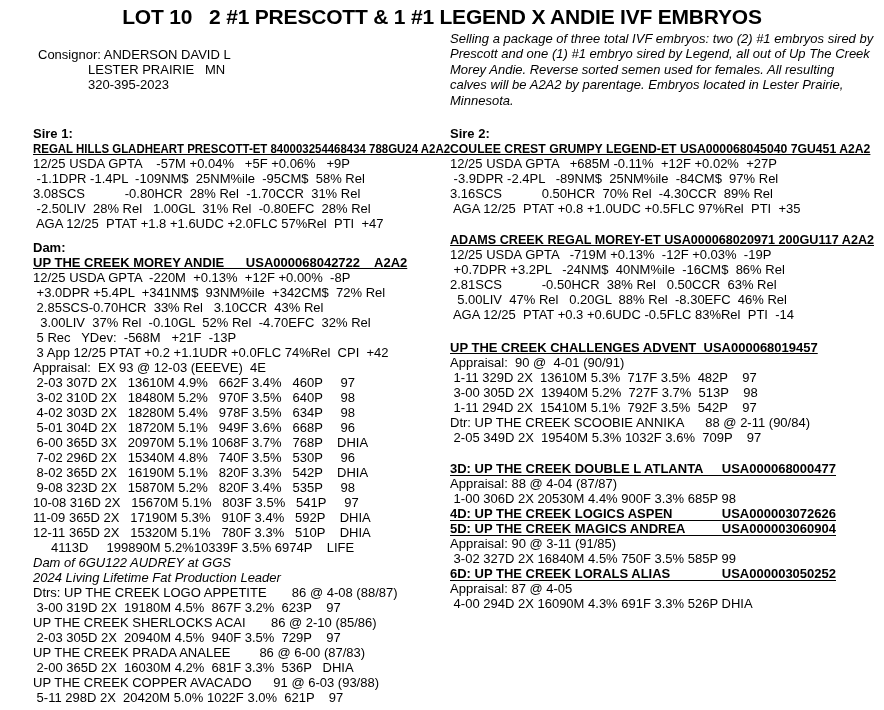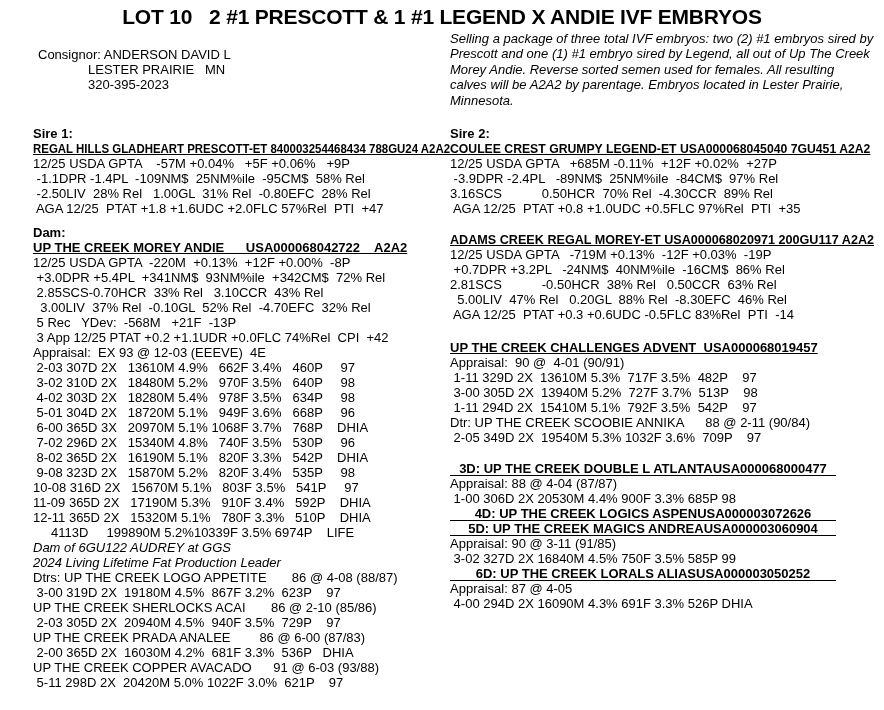--- a/index.html
+++ b/index.html
@@ -16,21 +16,21 @@
   .col.right{left:450px;width:410px;}
   .line{white-space:pre;height:15px;}
   .italic{font-style:italic;}
   .sec-label{font-weight:bold;white-space:pre;height:15px;}
   .name{font-weight:bold;text-decoration:underline;display:inline-block;
         white-space:pre;transform-origin:0 60%;}
   .sx88{transform:scaleX(.88);}
   .sx94{transform:scaleX(.94);}
   .sx97{transform:scaleX(.97);}
   .sp9{height:9px;} .sp16{height:16px;} .sp18{height:18px;}
-  .anc-header{display:flex;justify-content:center;align-items:flex-end;
+  .anc-header{display:flex;justify-content:space-between;align-items:flex-end;
               font-weight:bold;border-bottom:1.5px solid #000;width:386px;
               white-space:pre;height:15px;box-sizing:border-box;line-height:13.5px;}
 </style>
 </head>
 <body>
 
 <div class="page">
 
   <div class="title">LOT 10   2 #1 PRESCOTT &amp; 1 #1 LEGEND X ANDIE IVF EMBRYOS</div>
 
@@ -41,20 +41,21 @@
   </div>
 
   <div class="description italic">Selling a package of three total IVF embryos: two (2) #1 embryos sired by Prescott and one (1) #1 embryo sired by Legend, all out of Up The Creek Morey Andie. Reverse sorted semen used for females. All resulting calves will be A2A2 by parentage. Embryos located in Lester Prairie, Minnesota.</div>
 
   <div class="col left">
     <div class="sec-label">Sire 1:</div>
     <div class="line"><span class="name sx88">REGAL HILLS GLADHEART PRESCOTT-ET 840003254468434 788GU24 A2A2</span></div>
     <div>
         <div class="line">12/25 USDA GPTA    -57M +0.04%   +5F +0.06%   +9P</div>
         <div class="line"> -1.1DPR -1.4PL  -109NM$  25NM%ile  -95CM$  58% Rel</div>
+        <div class="line">3.08SCS           -0.80HCR  28% Rel  -1.70CCR  31% Rel</div>
         <div class="line"> -2.50LIV  28% Rel   1.00GL  31% Rel  -0.80EFC  28% Rel</div>
         <div class="line"> AGA 12/25  PTAT +1.8 +1.6UDC +2.0FLC 57%Rel  PTI  +47</div>
       </div>
 
     <div class="sp9"></div>
 
     <div class="sec-label">Dam:</div>
     <div class="line"><span class="name">UP THE CREEK MOREY ANDIE      USA000068042722    A2A2</span></div>
     <div>
         <div class="line">12/25 USDA GPTA  -220M  +0.13%  +12F +0.00%  -8P</div>

